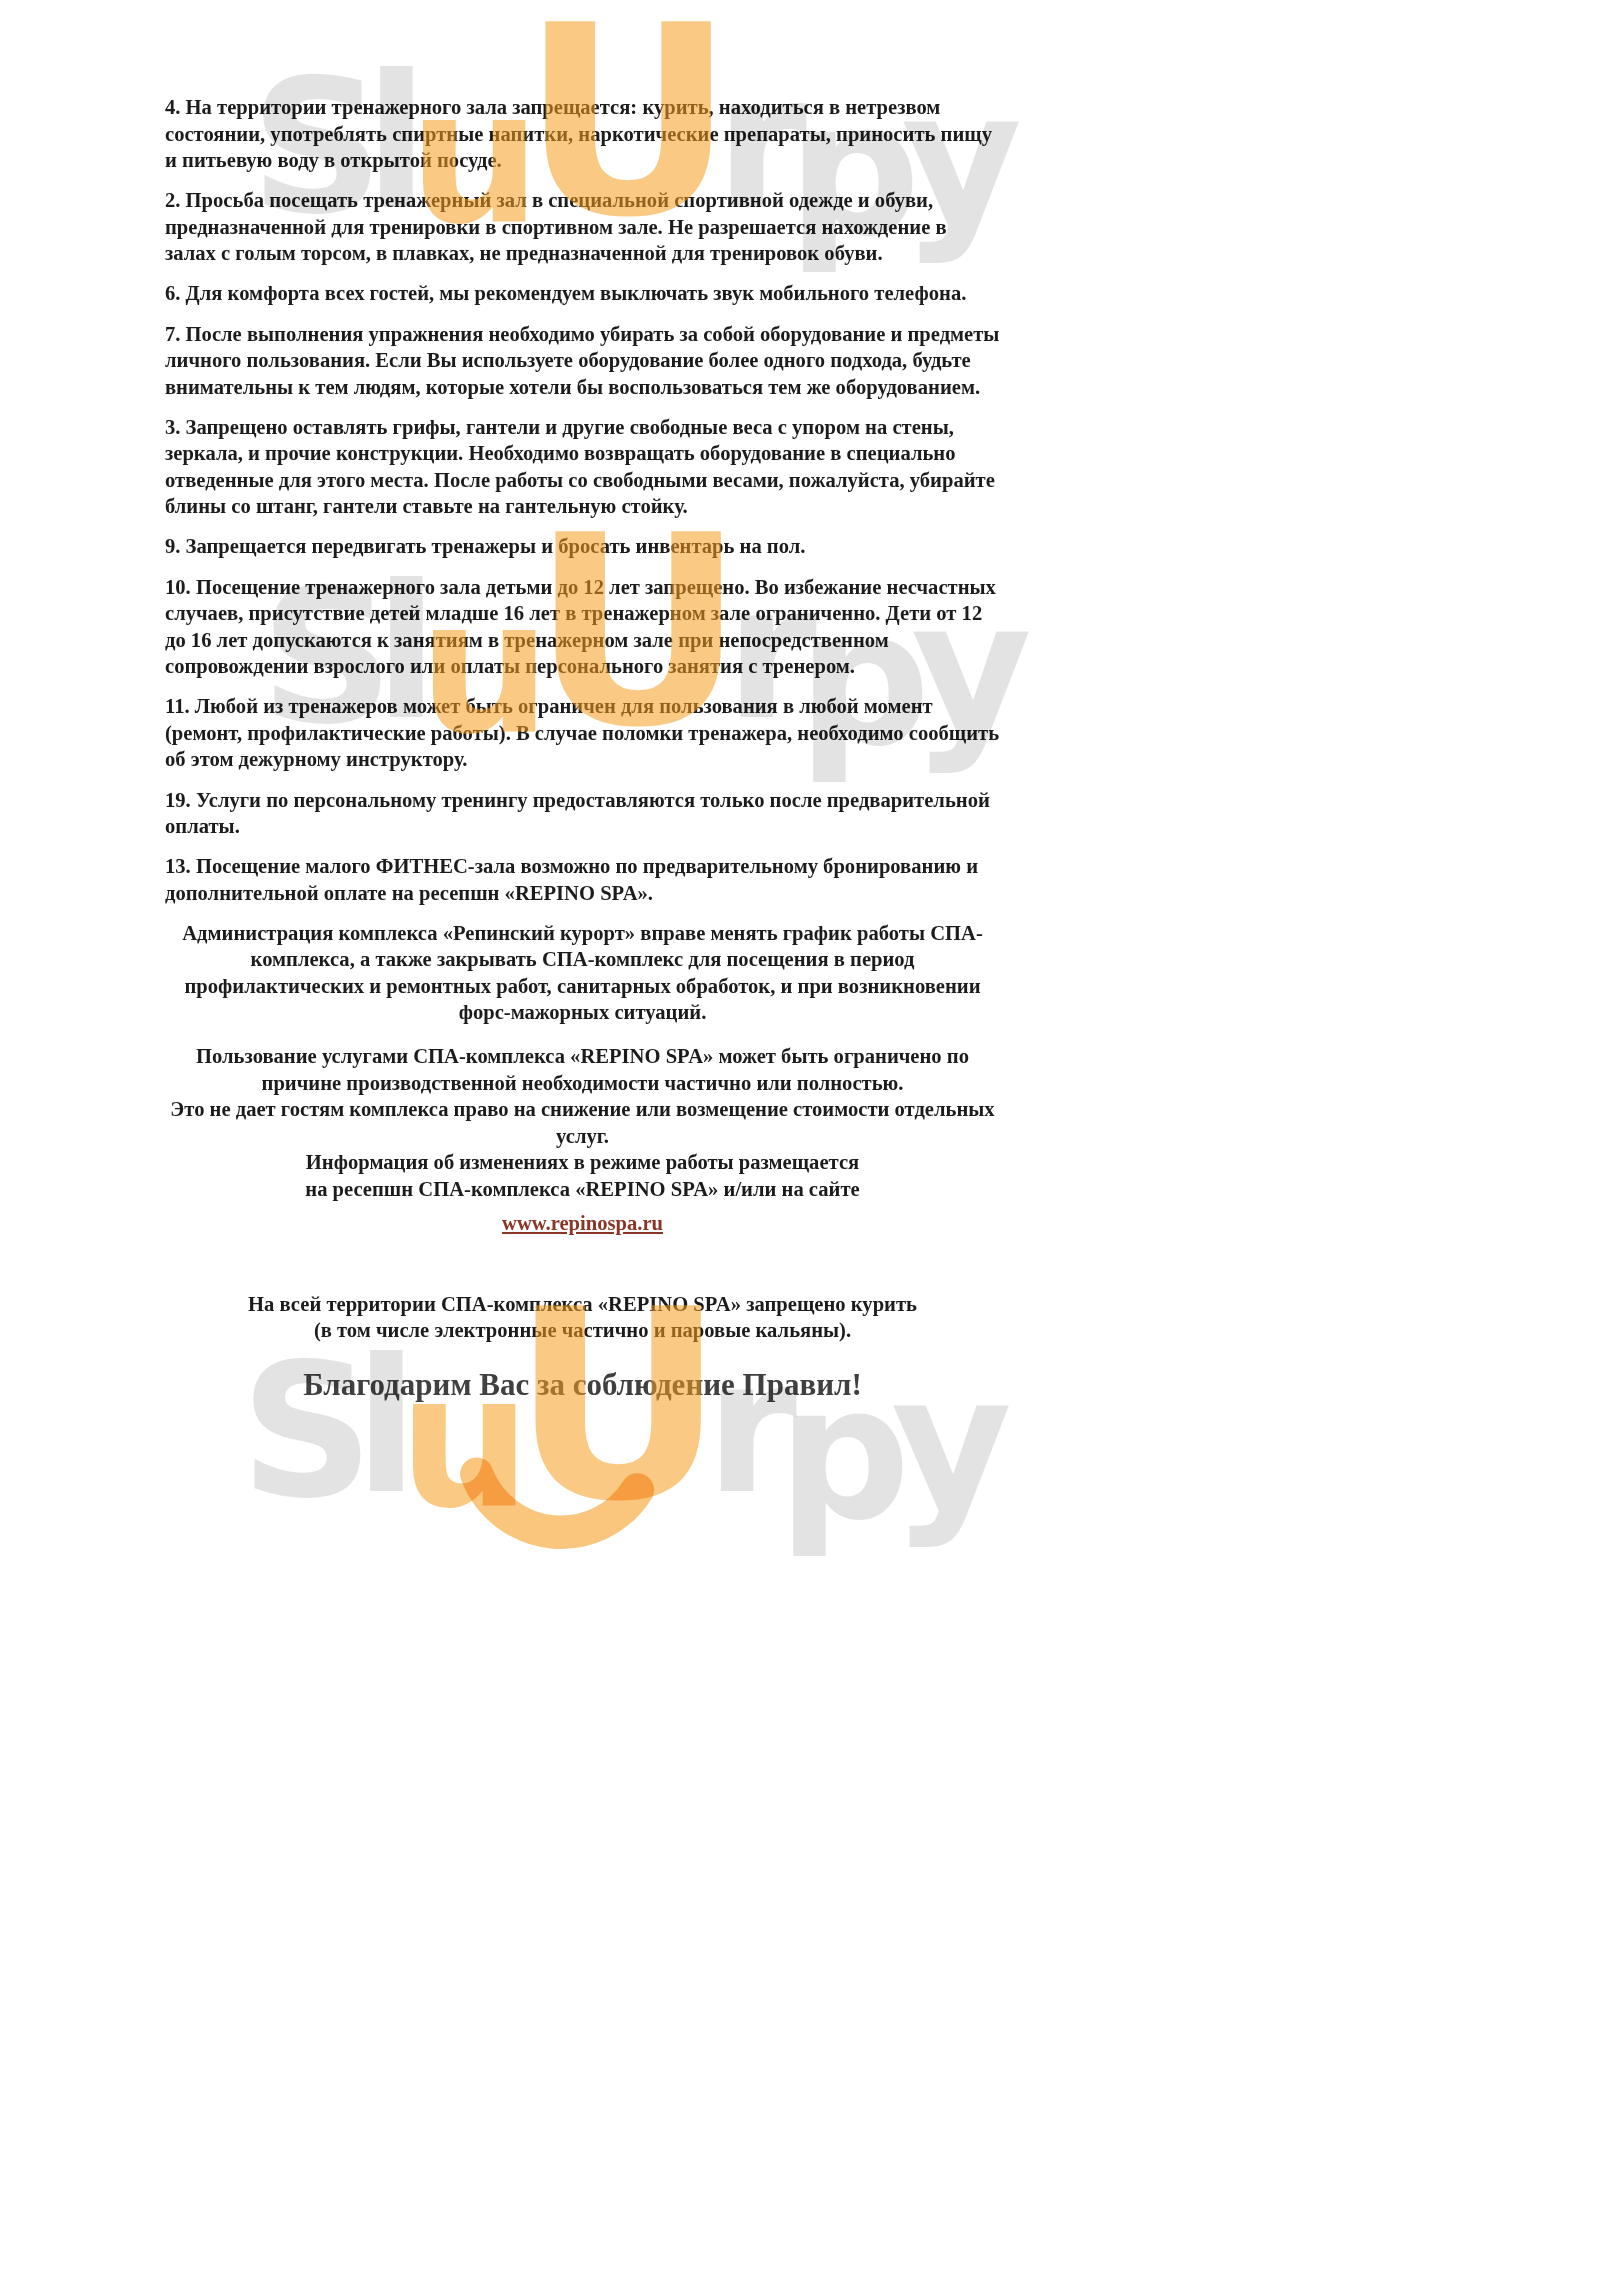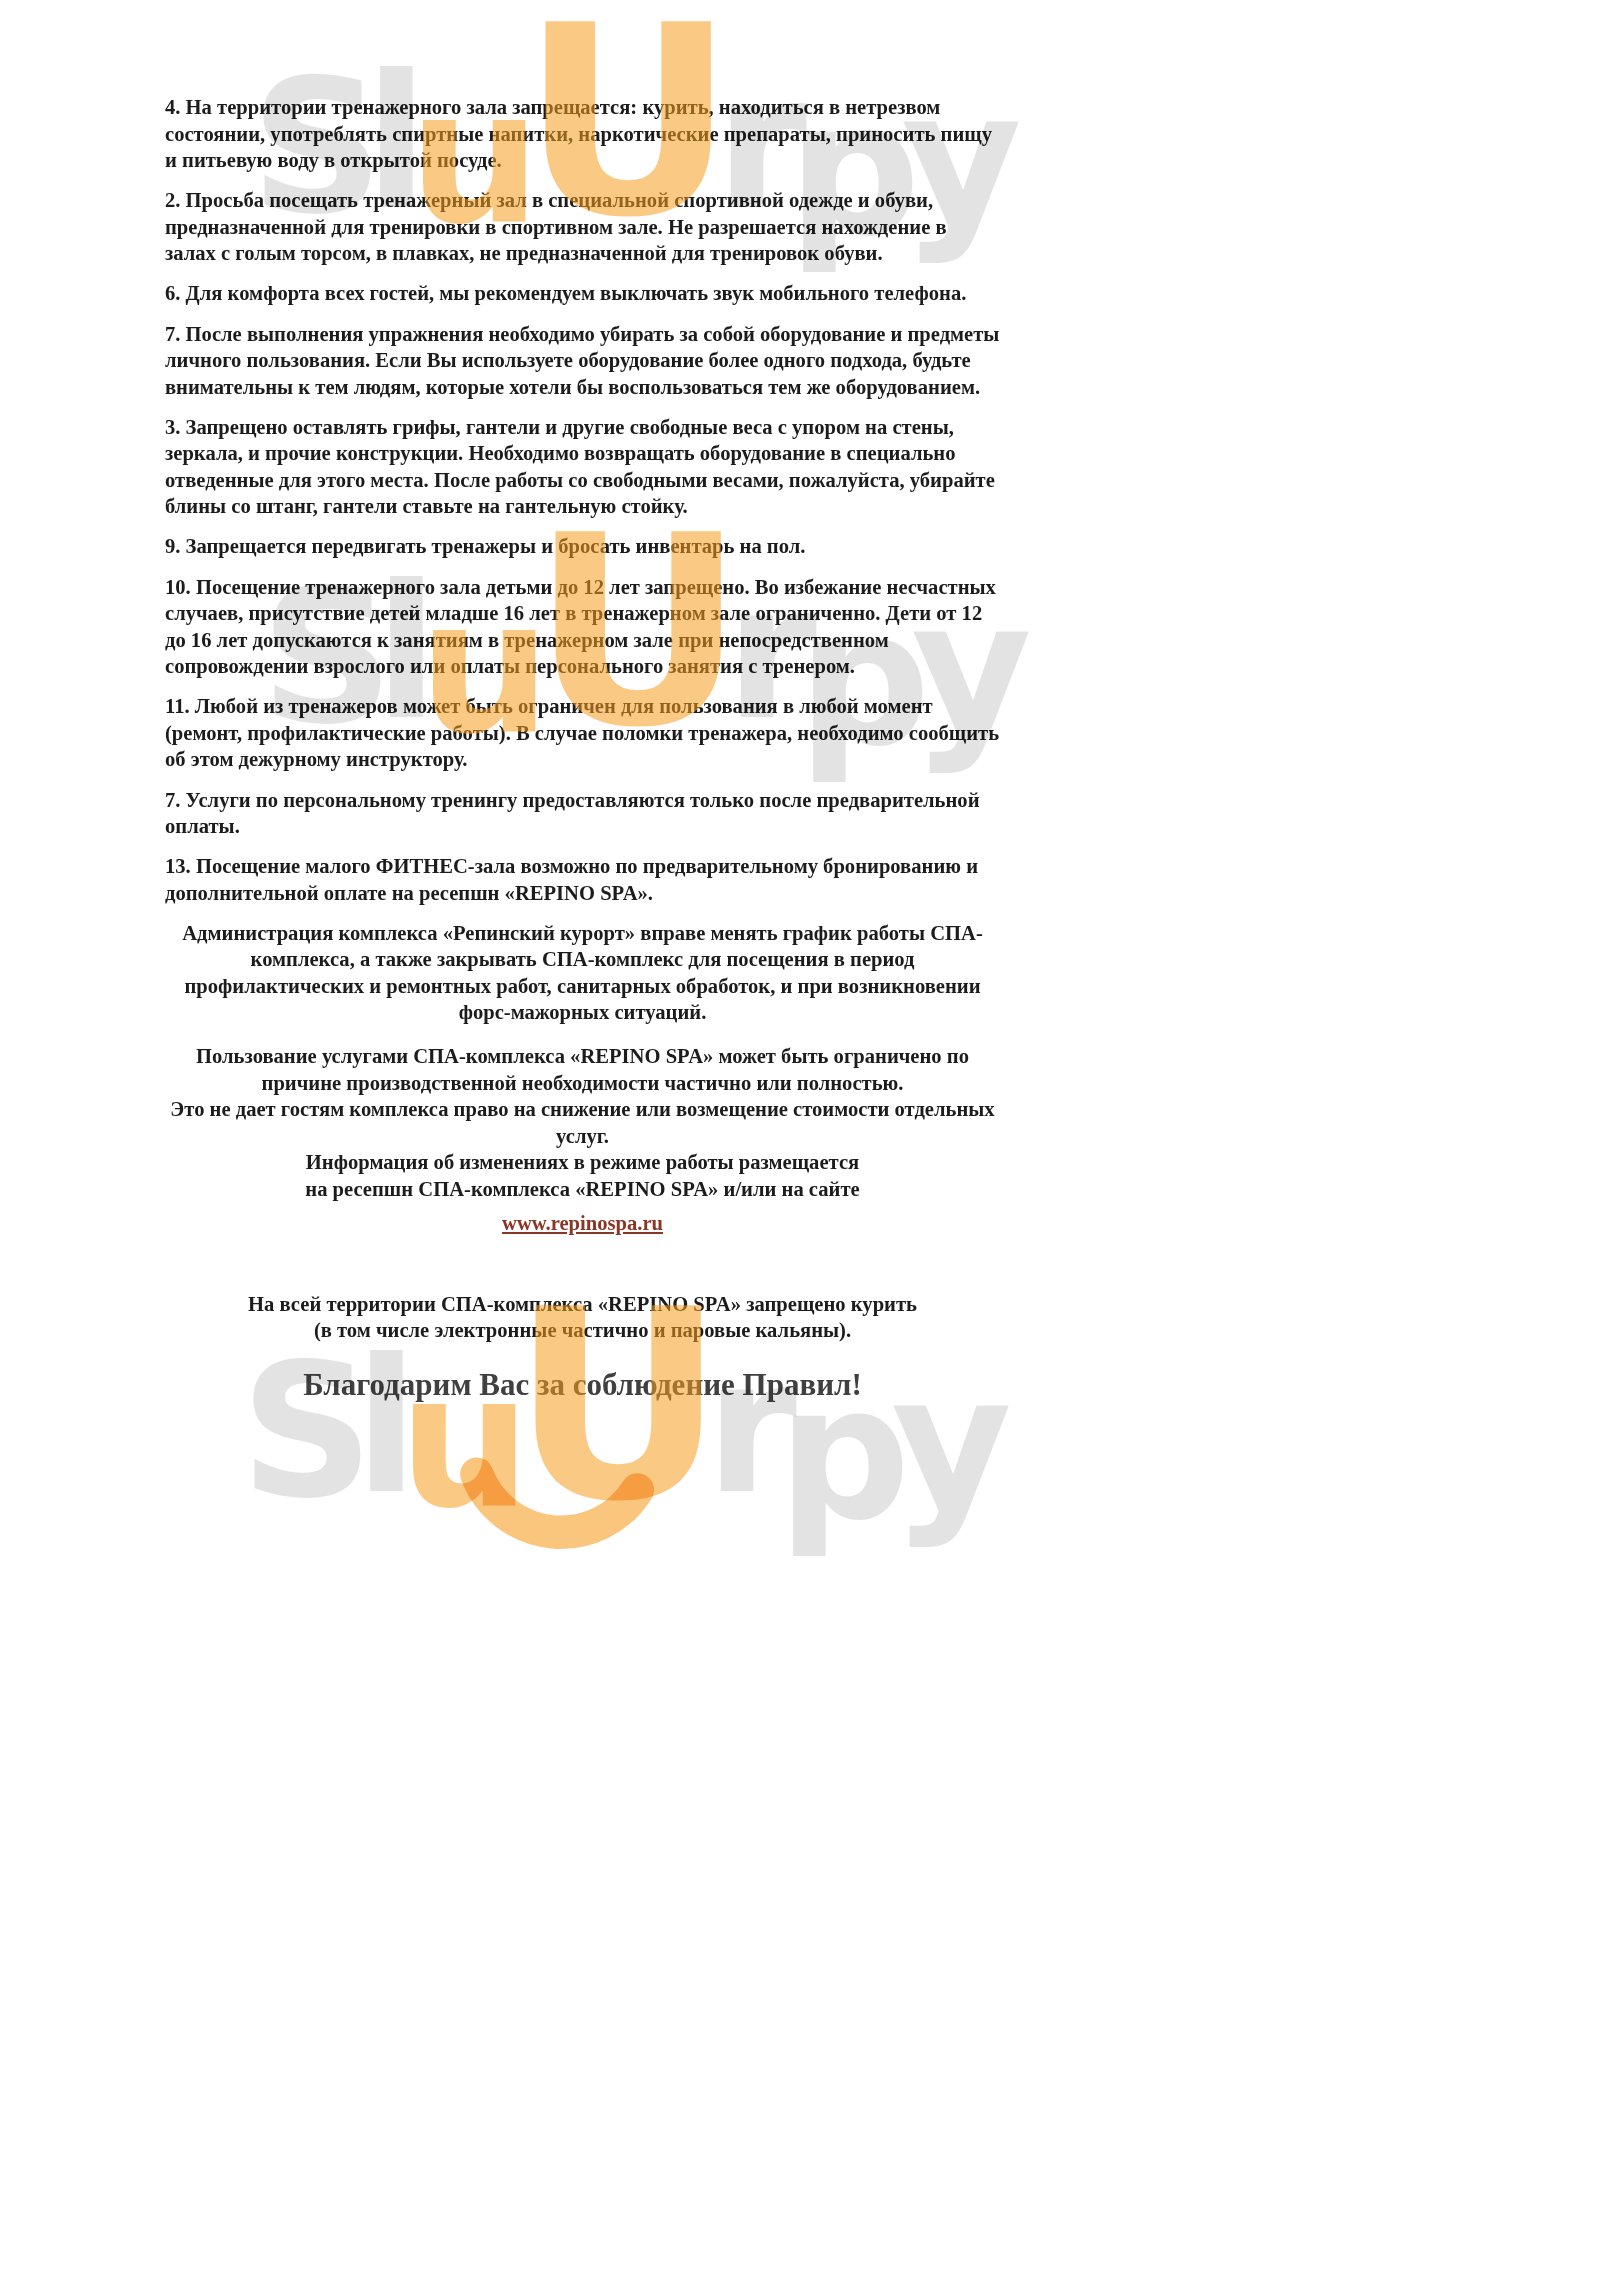--- a/index.html
+++ b/index.html
@@ -113,21 +113,21 @@
   <div class="content">
 
     <p class="rule">4. На территории тренажерного зала запрещается: курить, находиться в нетрезвом состоянии, употреблять спиртные напитки, наркотические препараты, приносить пищу и питьевую воду в открытой посуде.</p>
     <p class="rule">2. Просьба посещать тренажерный зал в специальной спортивной одежде и обуви, предназначенной для тренировки в спортивном зале.  Не разрешается нахождение в залах с голым торсом, в плавках, не предназначенной для тренировок обуви.</p>
     <p class="rule">6. Для комфорта всех гостей, мы рекомендуем выключать звук мобильного телефона.</p>
     <p class="rule">7. После выполнения упражнения необходимо убирать за собой оборудование и предметы личного пользования. Если Вы используете оборудование более одного подхода, будьте внимательны к тем людям, которые хотели бы воспользоваться тем же оборудованием.</p>
     <p class="rule">3. Запрещено оставлять грифы, гантели и другие свободные веса с упором на стены, зеркала, и прочие конструкции. Необходимо возвращать оборудование в специально отведенные для этого места. После работы со свободными весами, пожалуйста, убирайте блины со штанг, гантели ставьте на гантельную стойку.</p>
     <p class="rule">9. Запрещается передвигать тренажеры и бросать инвентарь на пол.</p>
     <p class="rule">10. Посещение тренажерного зала детьми до 12 лет запрещено. Во избежание несчастных случаев, присутствие детей младше 16 лет в тренажерном зале ограниченно.  Дети от 12 до 16 лет допускаются к занятиям в тренажерном зале при непосредственном сопровождении взрослого или оплаты персонального занятия с тренером.</p>
     <p class="rule">11. Любой из тренажеров может быть ограничен для пользования в любой момент (ремонт, профилактические работы). В случае поломки тренажера, необходимо  сообщить об этом дежурному инструктору.</p>
-    <p class="rule">7. Услуги по персональному тренингу предоставляются только после предварительной оплаты.</p>
+    <p class="rule">19. Услуги по персональному тренингу предоставляются только после предварительной оплаты.</p>
     <p class="rule">13. Посещение малого ФИТНЕС-зала возможно по предварительному бронированию и дополнительной оплате на ресепшн «REPINO SPA».</p>
 
     <div class="center-block admin-block">Администрация комплекса «Репинский курорт» вправе менять график работы СПА-  комплекса, а также закрывать СПА-комплекс  для посещения в период профилактических и ремонтных работ, санитарных обработок,  и при возникновении форс-мажорных ситуаций.</div>
 
     <div class="center-block usage-block">
       <div>Пользование услугами СПА-комплекса «REPINO SPA» может быть ограничено по причине производственной необходимости частично или полностью.</div>
       <div>Это не дает гостям комплекса  право на снижение или возмещение  стоимости отдельных услуг.</div>
       <div>Информация об изменениях в режиме работы размещается</div>
       <div>на ресепшн СПА-комплекса «REPINO SPA» и/или на сайте</div>
     </div>

